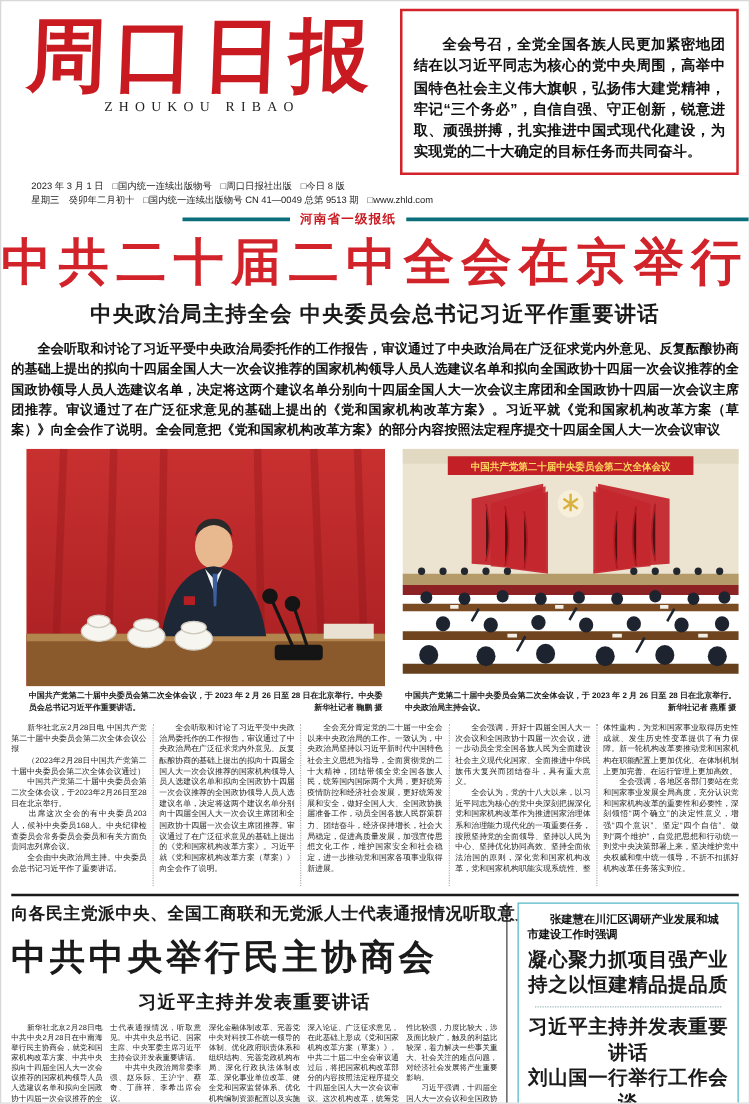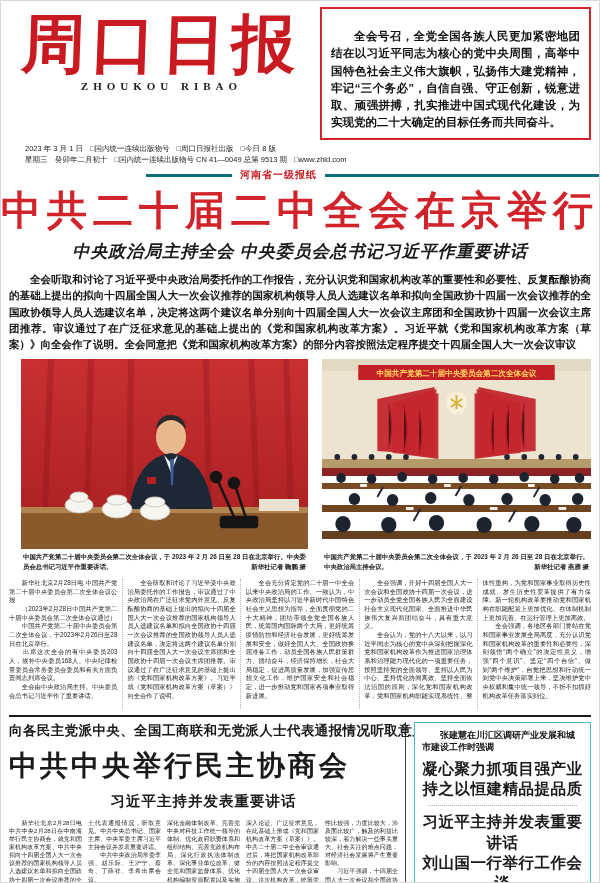--- a/index.html
+++ b/index.html
@@ -9,39 +9,39 @@
     background:#fff; border:1px solid #d8d8d8; overflow:hidden;
     font-family:"Liberation Sans", sans-serif; color:#1a1a1a;
   }
   
   .top-grid { display:grid; grid-template-columns:305px 1fr; padding:6px 8px 0 8px; }
   .masthead { text-align:center; padding-top:4px; }
   .mast-title {
     font-family:"Liberation Serif", serif; font-weight:bold; color:#c81a20;
     font-size:64px; line-height:1.05; letter-spacing:6px; transform:skewX(-2deg);
   }
-  .mast-sub { font-family:"Liberation Serif", serif; font-weight:bold; font-size:11px;
+  .mast-sub { font-family:"Liberation Serif", serif; font-weight:normal; font-size:11px;
     letter-spacing:5px; color:#222; margin-top:2px; }
   .callout {
     border:2px solid #d2232a; margin-left:6px; padding:19px 9px 6px 9px;
     font-size:11.5px; font-weight:bold; line-height:1.5; text-align:justify;
     text-indent:2em; color:#111; align-self:start;
   }
   .datelines { padding:3px 8px 0 24px; width:318px; }
   .dl { font-size:7.5px; color:#222; display:flex; gap:7px; line-height:1.5; white-space:nowrap; }
   .grade-row { display:flex; align-items:center; margin:3px 0 0 145px; }
   .grade-bar { height:3px; background:#0b6f7b; width:86px; }
   .grade-bar.grow { flex:1; }
   .grade-label { color:#c81a20; font-weight:bold; font-size:10px; padding:0 8px; letter-spacing:1px; }
   
   .headline {
     text-align:center; color:#d2232a; font-weight:bold; font-size:40px;
     letter-spacing:6px; line-height:1.1; margin-top:6px; white-space:nowrap;
   }
-  .subheadline { text-align:center; font-weight:bold; font-size:17px; letter-spacing:1px; margin-top:8px;font-style:italic; }
+  .subheadline { text-align:center; font-weight:bold; font-size:17px; letter-spacing:1px; margin-top:8px; }
   .intro {
     font-family:"Liberation Serif", serif; font-weight:600; font-size:10.5px;
     line-height:1.55; text-align:justify; text-indent:2em; padding:9px 8px 4px 8px; color:#111;
   }
   
   .photo-row { display:grid; grid-template-columns:287px 1fr; gap:14px; padding:2px 8px 0 20px; }
   figure { display:block; }
   figure svg { display:block; width:100%; height:190px; }
   figcaption {
     font-size:6.4px; line-height:1.45; color:#222; padding:3px 2px 0 2px;
@@ -102,21 +102,21 @@
   </div>
 
   <div class="grade-row">
     <span class="grade-bar"></span>
     <span class="grade-label">河南省一级报纸</span>
     <span class="grade-bar grow"></span>
   </div>
 
   <div class="headline">中共二十届二中全会在京举行</div>
   <div class="subheadline">中央政治局主持全会  中央委员会总书记习近平作重要讲话</div>
-  <p class="intro">全会听取和讨论了习近平受中央政治局委托作的工作报告，充分认识党和国家机构改革的重要性和必要性、反复酝酿协商的基础上提出的拟向十四届全国人大一次会议推荐的国家机构领导人员人选建议名单和拟向全国政协十四届一次会议推荐的全国政协领导人员人选建议名单，决定将这两个建议名单分别向十四届全国人大一次会议主席团和全国政协十四届一次会议主席团推荐。审议通过了在广泛征求意见的基础上提出的《党和国家机构改革方案》。习近平就《党和国家机构改革方案（草案）》向全会作了说明。全会同意把《党和国家机构改革方案》的部分内容按照法定程序提交十四届全国人大一次会议审议</p>
+  <p class="intro">全会听取和讨论了习近平受中央政治局委托作的工作报告，审议通过了中央政治局在广泛征求党内外意见、反复酝酿协商的基础上提出的拟向十四届全国人大一次会议推荐的国家机构领导人员人选建议名单和拟向全国政协十四届一次会议推荐的全国政协领导人员人选建议名单，决定将这两个建议名单分别向十四届全国人大一次会议主席团和全国政协十四届一次会议主席团推荐。审议通过了在广泛征求意见的基础上提出的《党和国家机构改革方案》。习近平就《党和国家机构改革方案（草案）》向全会作了说明。全会同意把《党和国家机构改革方案》的部分内容按照法定程序提交十四届全国人大一次会议审议</p>
 
   <div class="photo-row">
     <figure>
       <svg viewBox="0 0 287 190" preserveAspectRatio="none">
         <defs>
           <linearGradient id="redbg" x1="0" y1="0" x2="0" y2="1">
             <stop offset="0" stop-color="#c93030"></stop>
               <stop offset="1" stop-color="#a81f22"></stop>
           </linearGradient>
         </defs>

